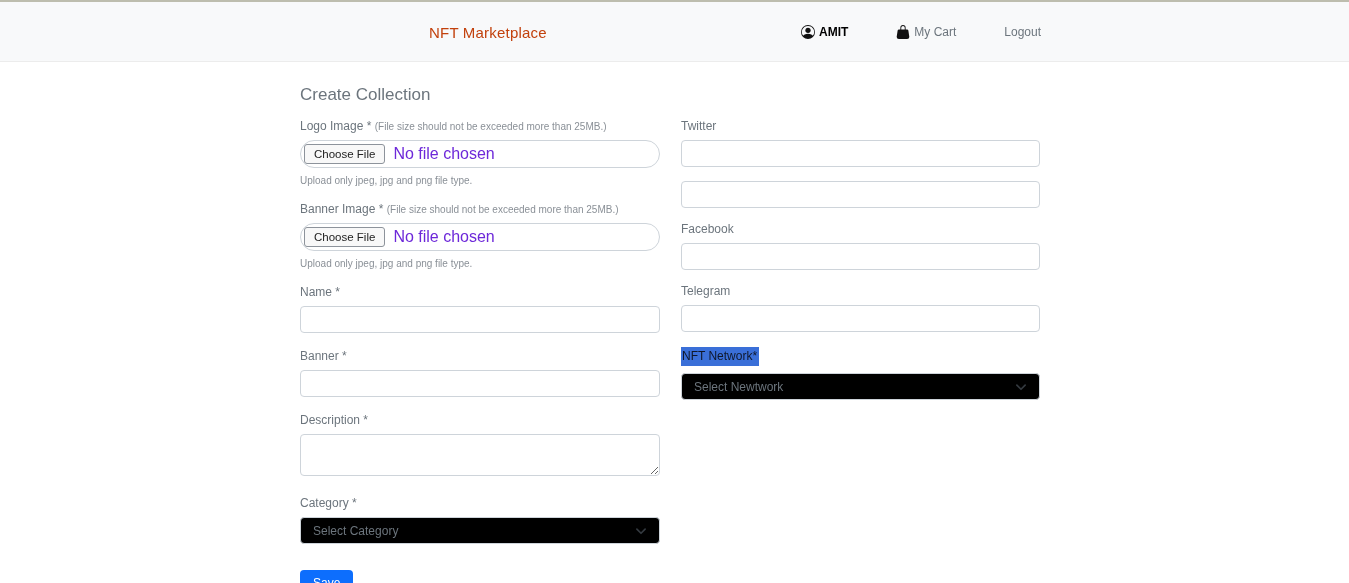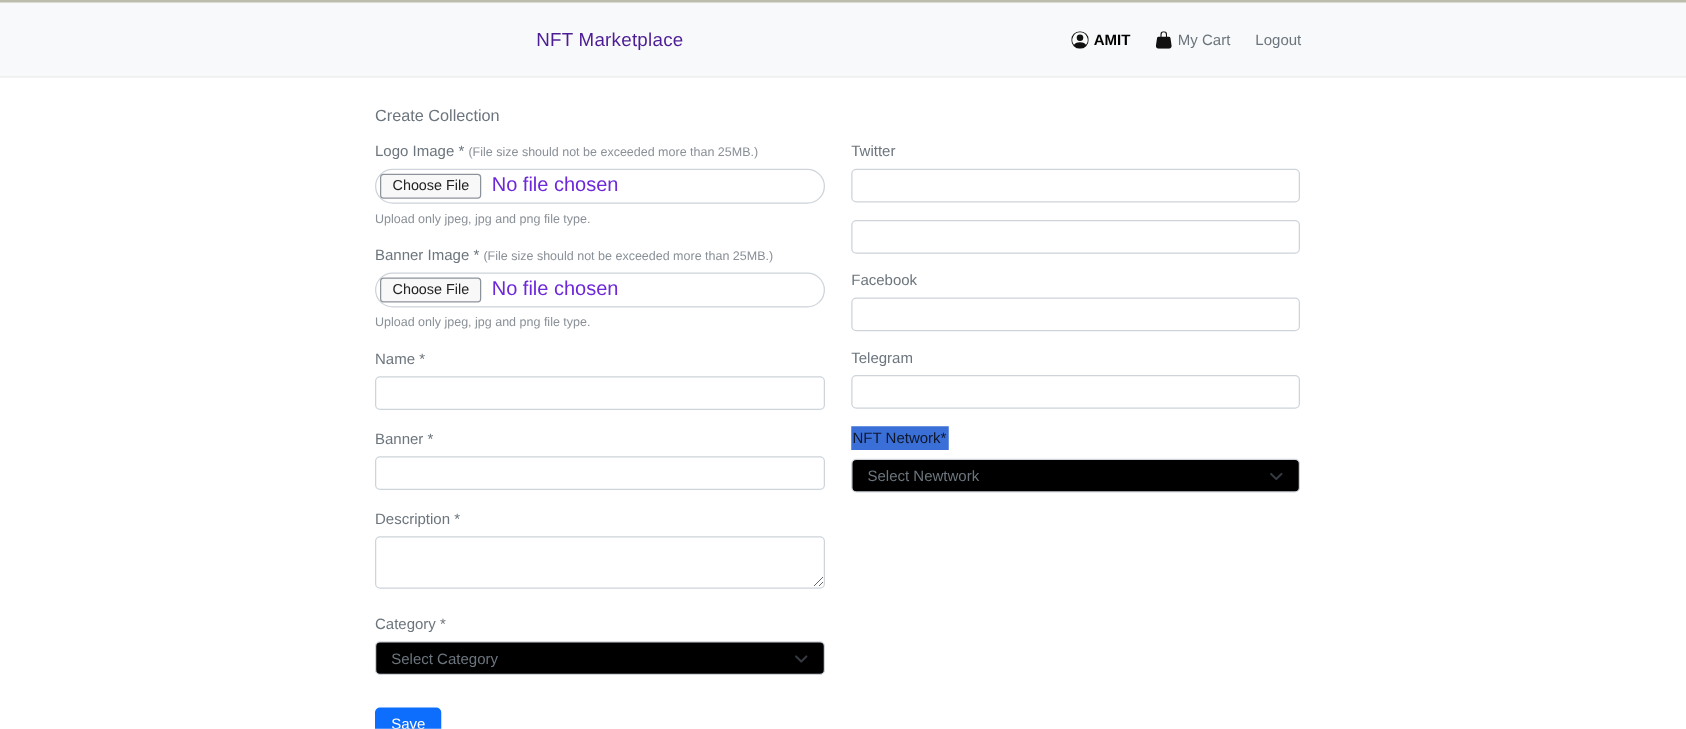--- a/index.html
+++ b/index.html
@@ -15,41 +15,41 @@
     background: #f8f9fa;
     border-top: 2px solid #bdbdae;
     border-bottom: 1px solid #ececec;
     position: relative;
   }
   .brand {
     position: absolute;
     left: 429px; top: 50%;
     transform: translateY(-50%);
     font-size: 15px;
-    color: #4c1d95;
+    color: #c2410c;
     letter-spacing: .2px;
     cursor: pointer;
   }
   .nav-right {
     position: absolute;
     right: 308px; top: 50%;
     transform: translateY(-50%);
     display: flex;
     align-items: center;
-    gap: 20px;
+    gap: 48px;
   }
   .nav-item { display: flex; align-items: center; gap: 4px; font-size: 12px; cursor: pointer; }
   .nav-user { font-weight: bold; color: #000; }
   .nav-muted { color: #6c757d; }
   .nav-icon { width: 14px; height: 14px; display: inline-block; color: #111; }
   .nav-icon svg { width: 100%; height: 100%; display: block; }
   
   .main { padding: 23px 0 0 300px; }
   .page-title {
-    font-size: 13px;
+    font-size: 17px;
     font-weight: normal;
     color: #6c757d;
     margin-bottom: 14px;
   }
   .columns { display: flex; gap: 21px; }
   .col-left { width: 360px; }
   .col-right { width: 359px; }
   .group { margin-bottom: 16px; }
   .group-r { margin-bottom: 14px; }
   .field-label {

